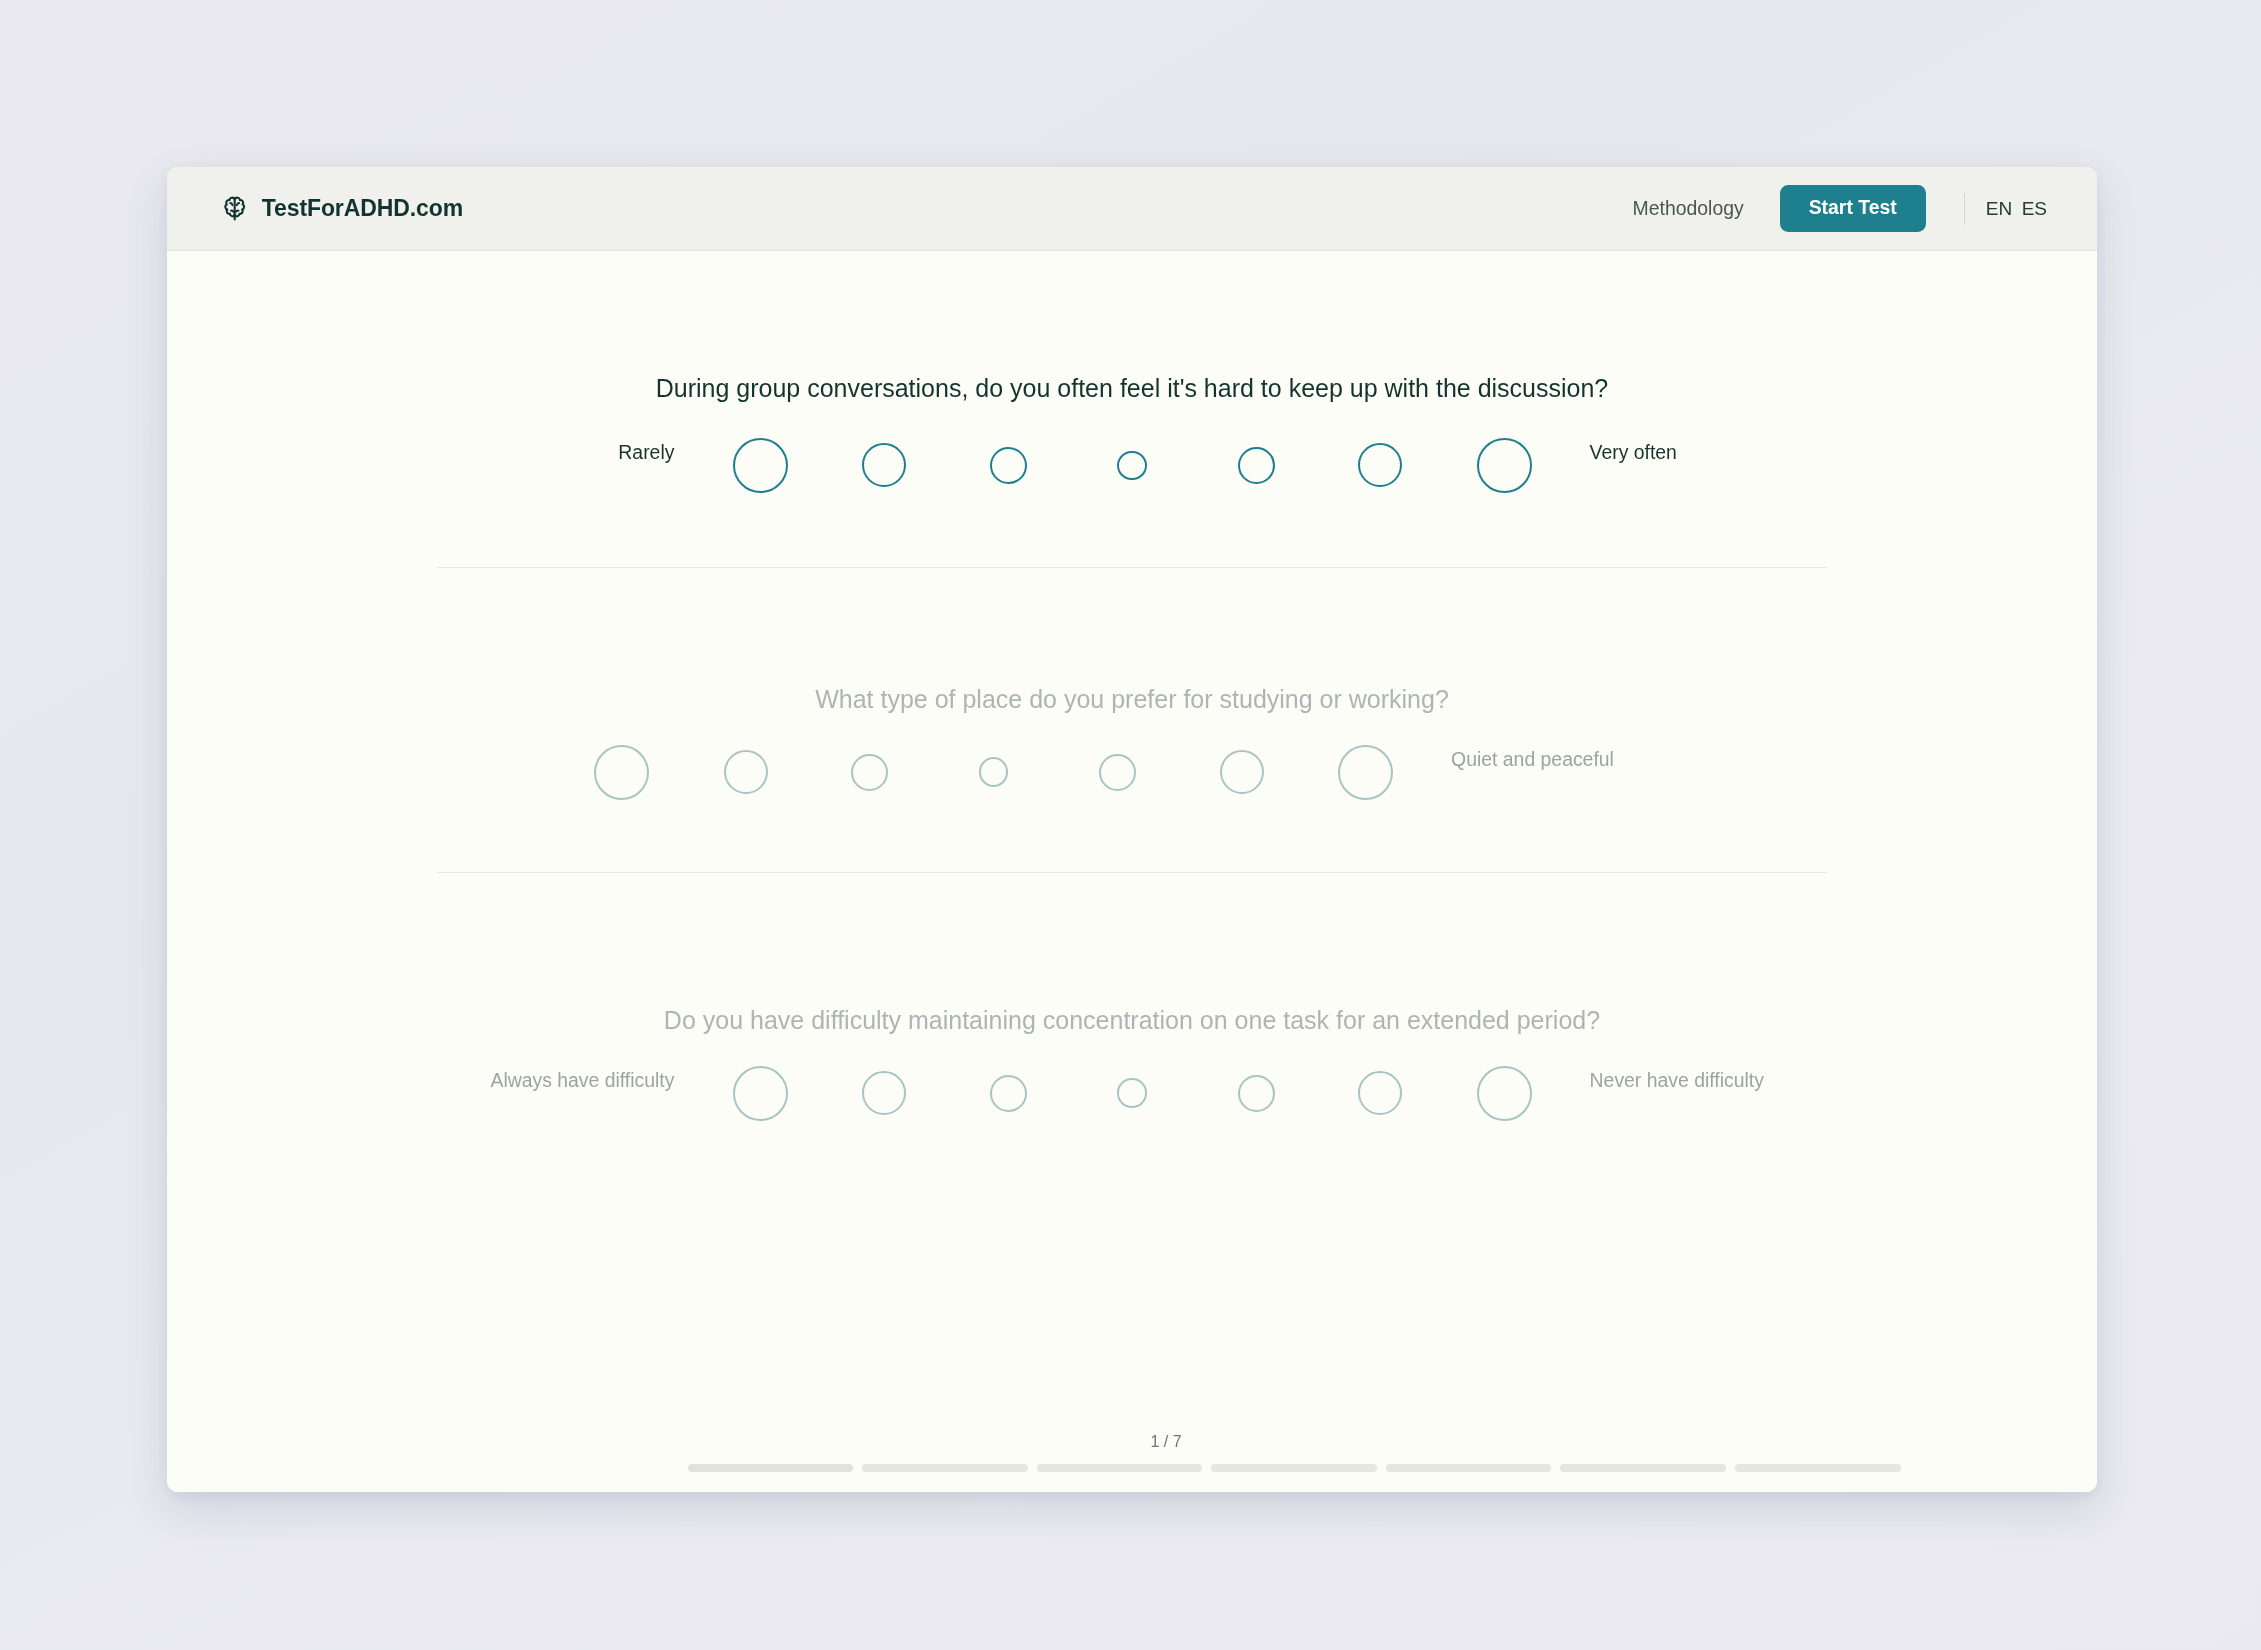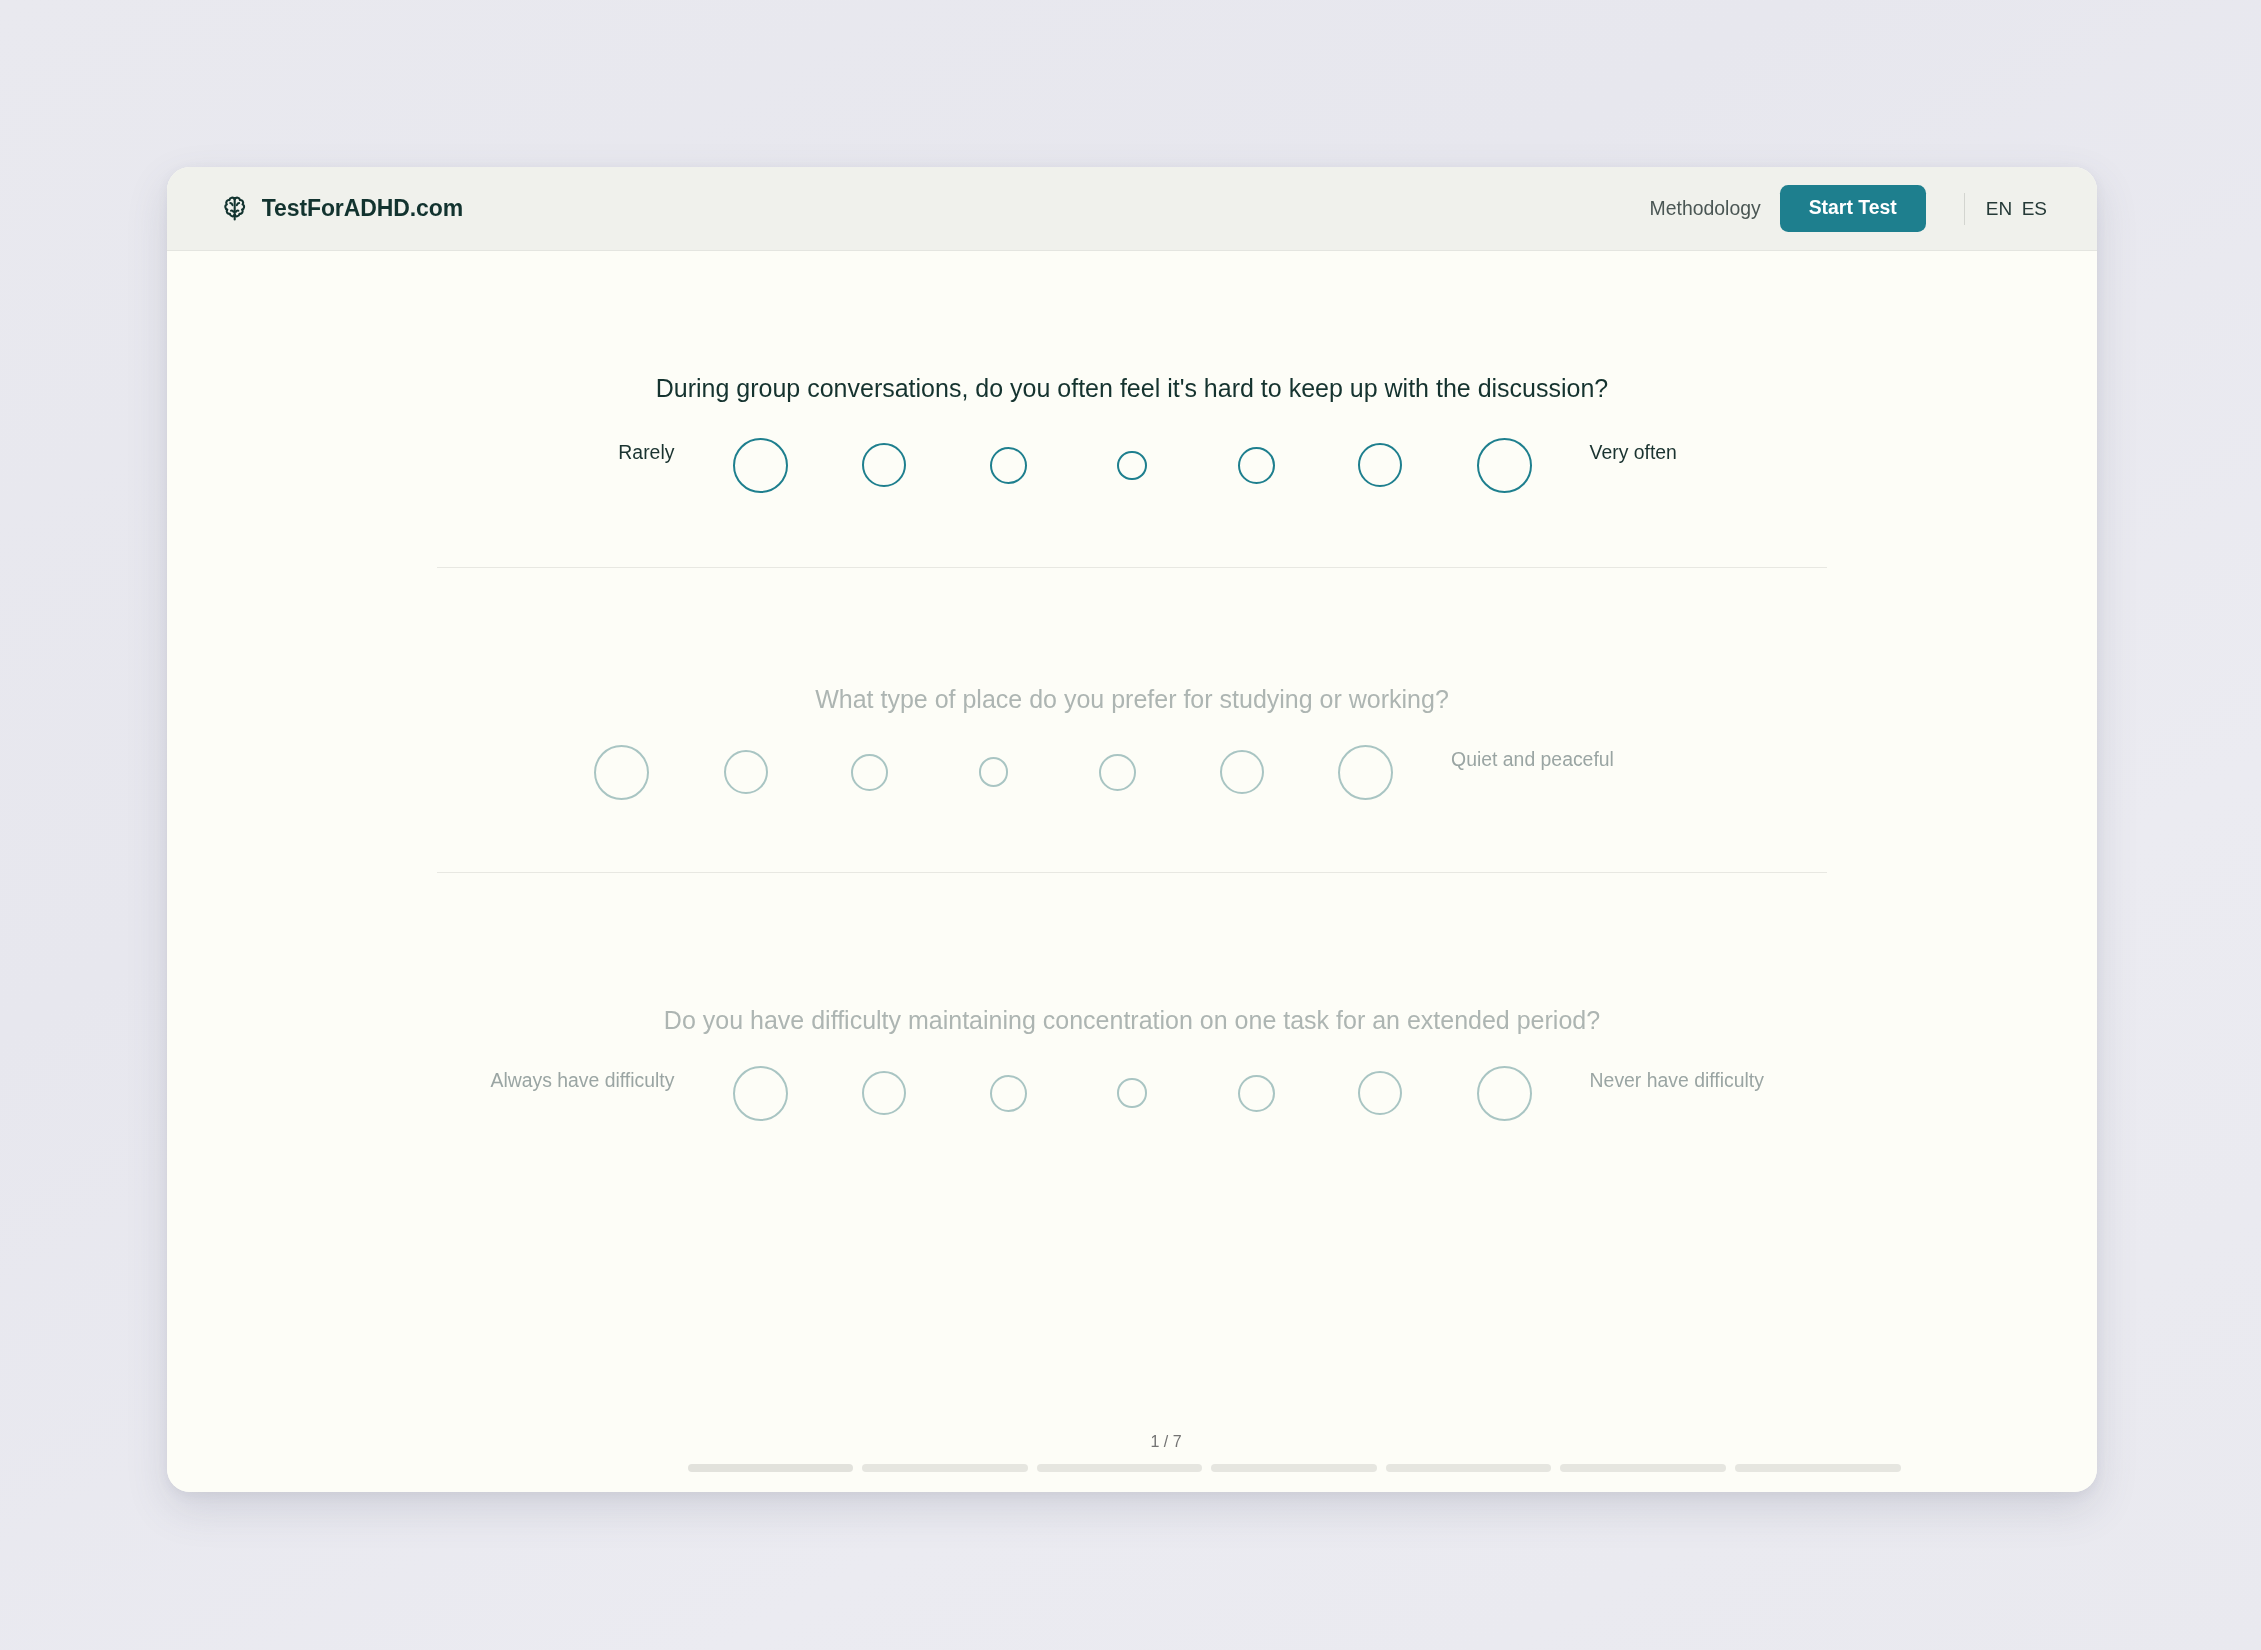--- a/index.html
+++ b/index.html
@@ -16,21 +16,21 @@
     position: relative;
   }
 
   
   .app-card {
     position: absolute;
     left: 167px;
     top: 167px;
     width: 1930px;
     height: 1325px;
-    border-radius: 23px;
+    border-radius: 11px;
     background: #fdfdf7;
     box-shadow: 0 16.5px 41px rgba(80, 85, 110, 0.16),
                 0 3.5px 10.6px rgba(80, 85, 110, 0.07);
     overflow: hidden;
     display: flex;
     flex-direction: column;
   }
 
   
   .app-header {
@@ -68,21 +68,21 @@
     margin-left: auto;
     display: flex;
     align-items: center;
     gap: 0;
   }
 
   .nav-link {
     font-size: 19.4px;
     color: #4a5654;
     white-space: nowrap;
-    margin-right: 19px;
+    margin-right: 36px;
     cursor: pointer;
   }
 
   .start-btn {
     background: #1e7f8e;
     color: #ffffff;
     font-size: 19.4px;
     font-weight: 700;
     border: none;
     border-radius: 8.2px;

